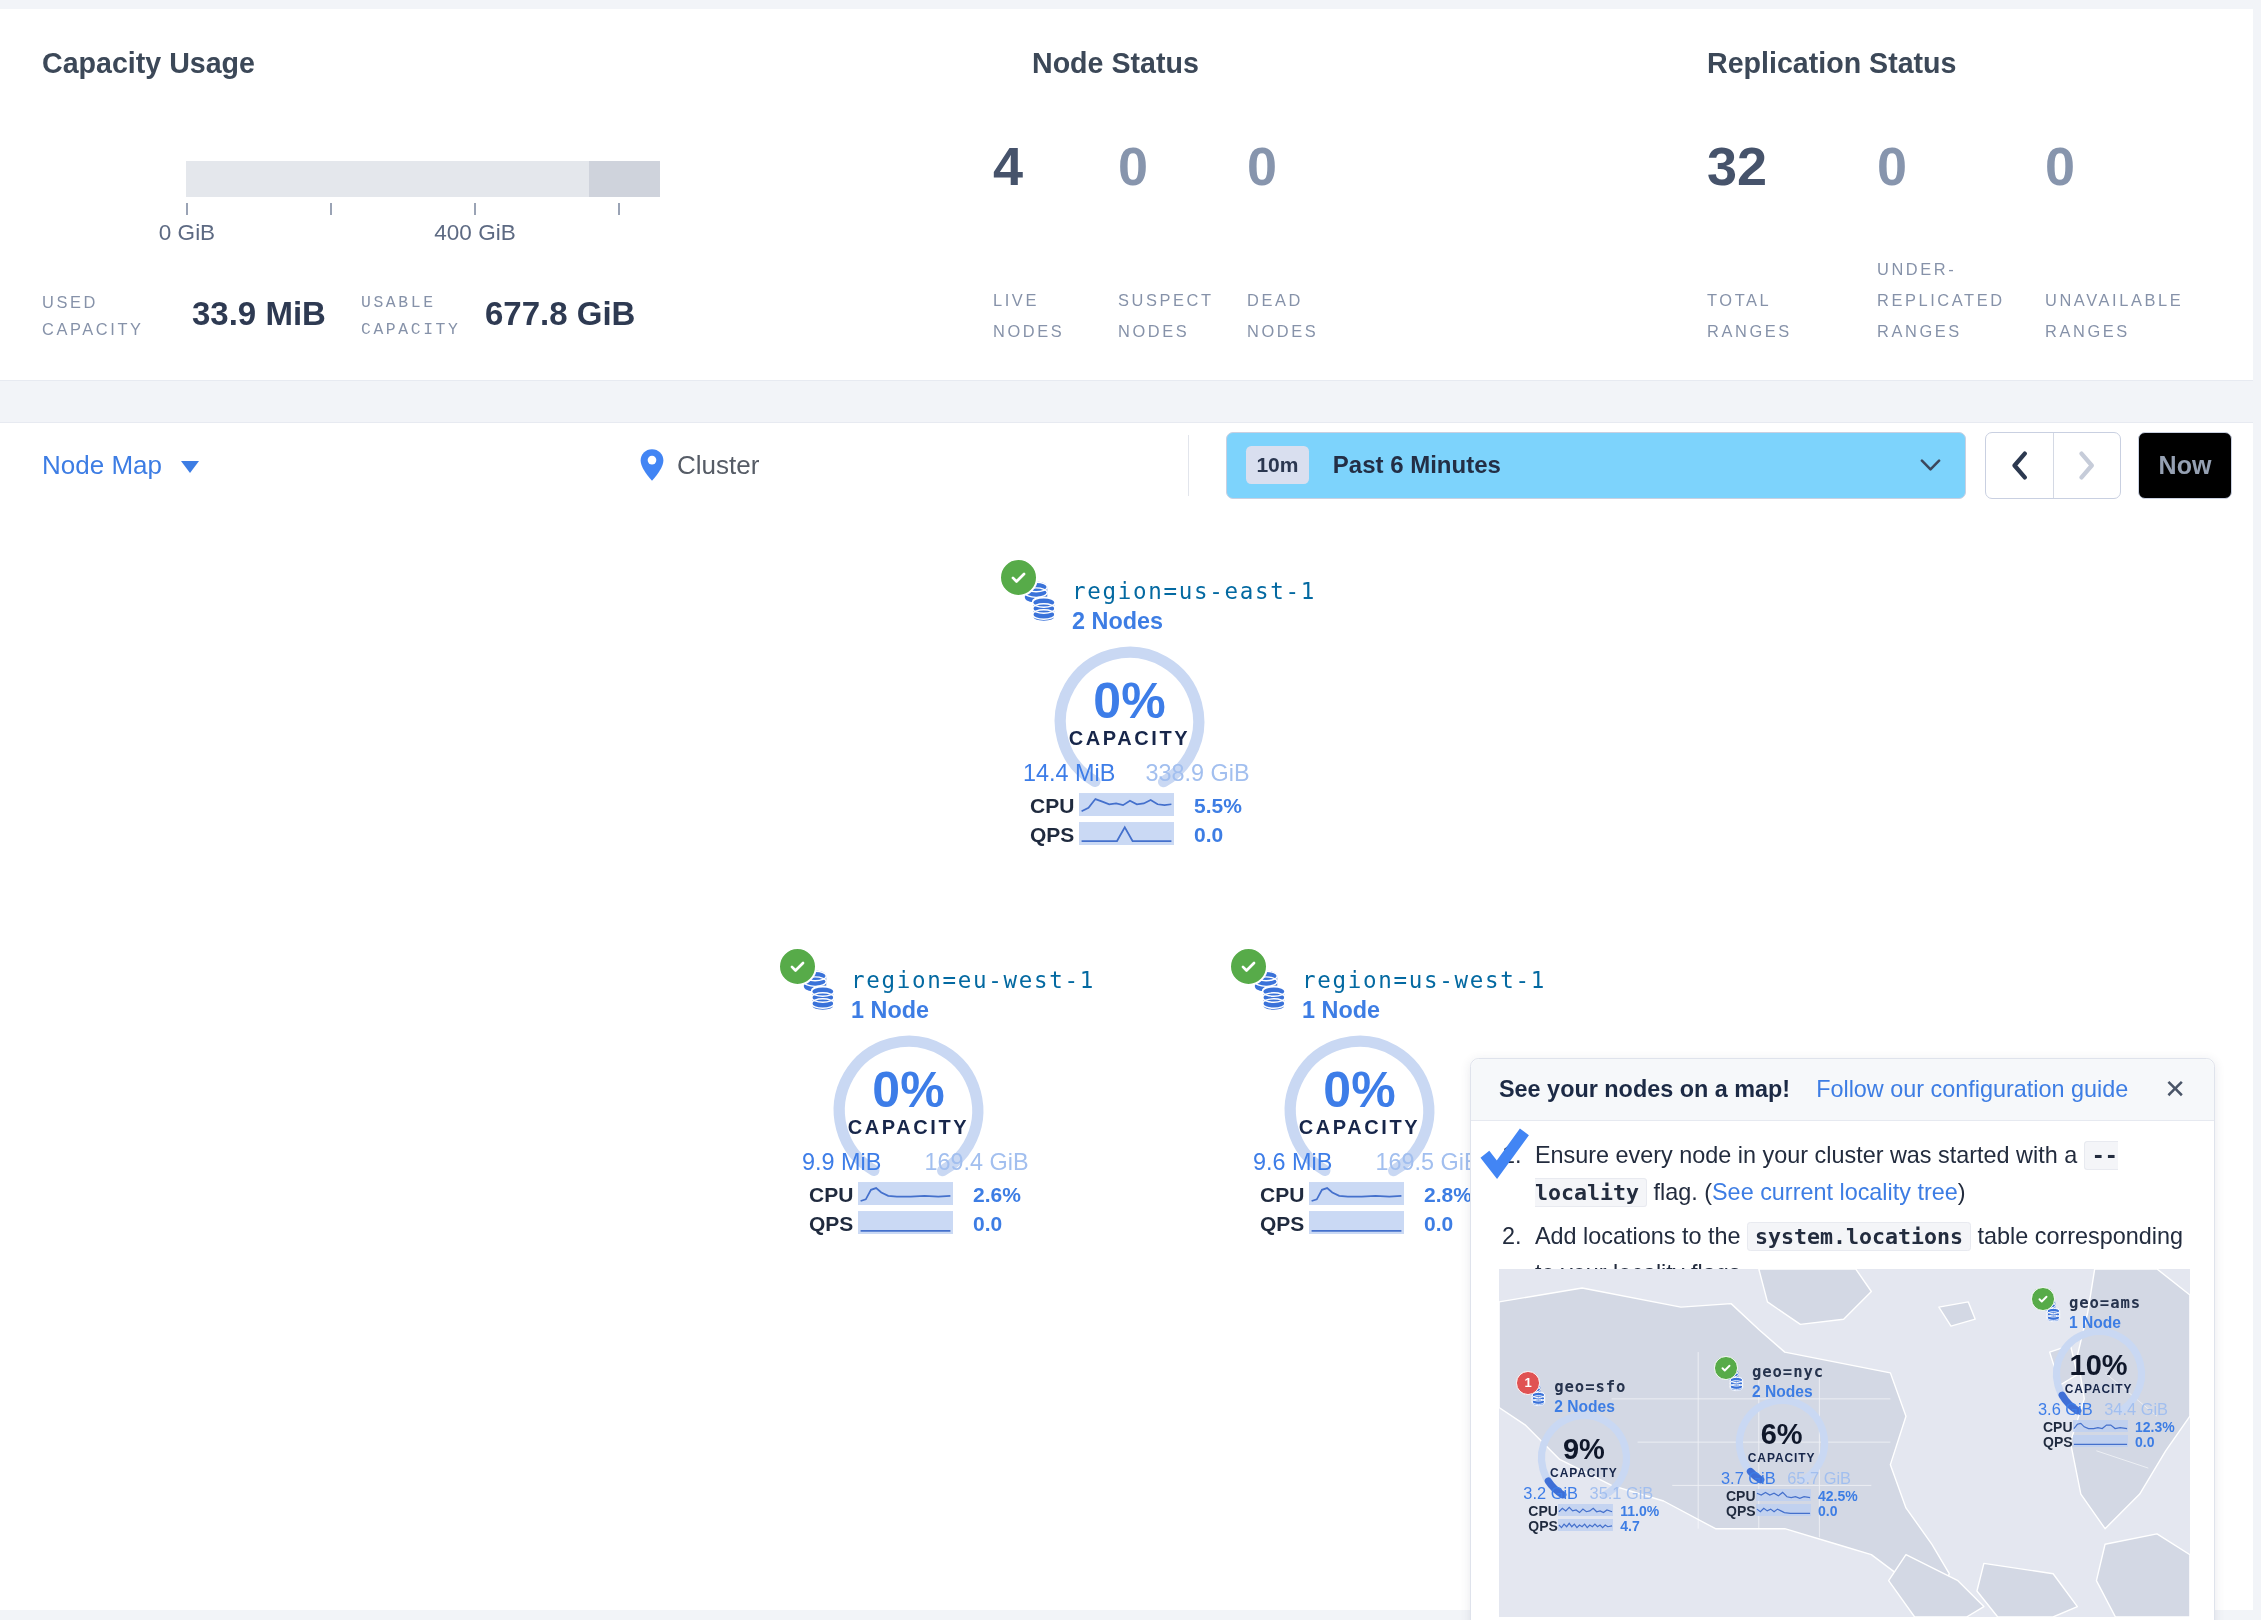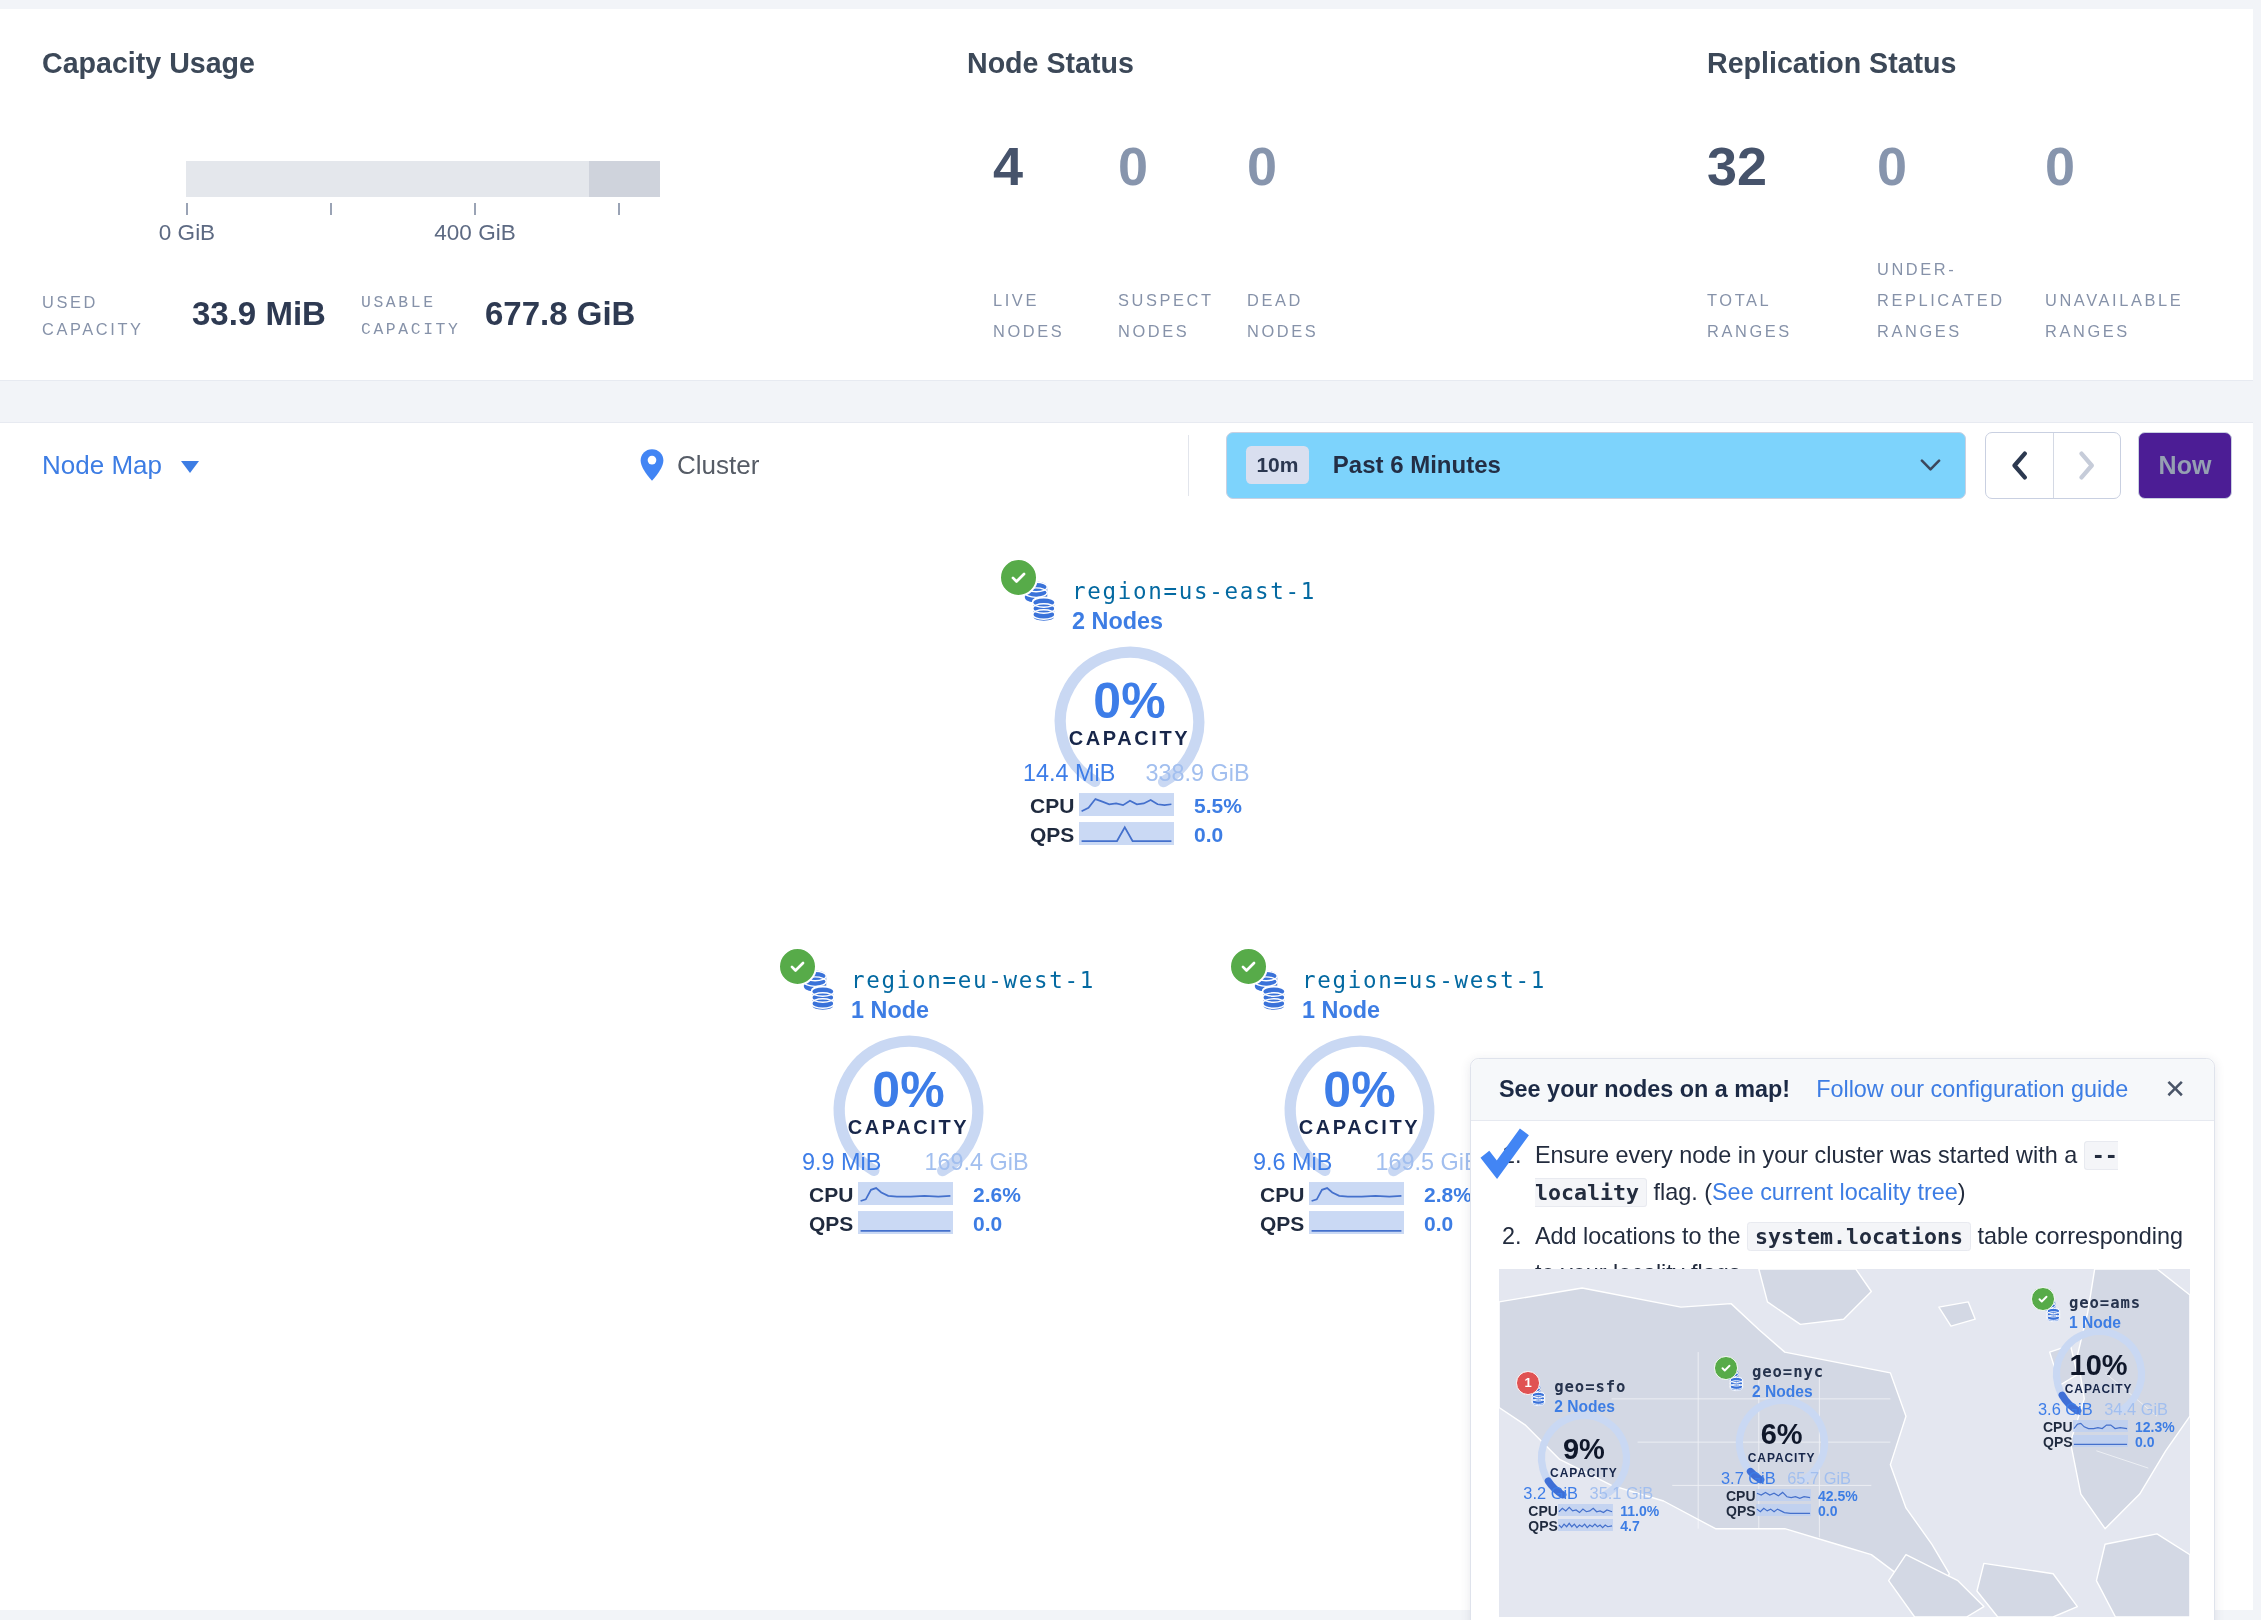--- a/index.html
+++ b/index.html
@@ -45,21 +45,21 @@
   #time-badge{margin-left:19px;background:#d9dfef;border-radius:5.2px;padding:7px 10.4px;
     font-size:21px;font-weight:700;color:#2b3750;}
   #time-label{margin-left:24px;font-size:24px;font-weight:600;color:#232e45;}
   #time-caret{margin-left:auto;margin-right:24px;}
   #arrow-group{position:absolute;left:1985px;top:8.7px;width:134px;height:65px;border:1.7px solid #c9d0e1;
     border-radius:7px;display:flex;background:#fff;}
   .arrow-btn{flex:1;display:flex;align-items:center;justify-content:center;cursor:pointer;}
   #arrow-prev{border-right:0.9px solid #d4d9e4;}
   #now-btn{position:absolute;left:2138px;top:8.7px;width:92px;height:65px;border:1.7px solid #c9d0e1;
     border-radius:7px;display:flex;align-items:center;justify-content:center;
-    font-size:25px;font-weight:700;color:#95a0b2;background:#4c1d95;cursor:pointer;}
+    font-size:25px;font-weight:700;color:#95a0b2;background:#000000;cursor:pointer;}
 
   
   .node-card{position:absolute;width:268px;height:294px;}
   .status-badge{position:absolute;left:-5.2px;top:-3.5px;width:35px;height:35px;border-radius:50%;
     background:#57ab49;border:2.6px solid #fff;display:flex;align-items:center;justify-content:center;z-index:3;}
   .db-icon{position:absolute;left:14px;top:19px;}
   .card-title{position:absolute;left:68px;top:17.3px;font-family:"DejaVu Sans Mono",monospace;
     font-size:22.5px;font-weight:400;letter-spacing:1.7px;color:#0369a1;white-space:nowrap;}
   .card-sub{position:absolute;left:68px;top:47px;font-size:23.4px;font-weight:700;color:#3d7de4;cursor:pointer;}
   .gauge{position:absolute;left:39px;top:74px;}
@@ -127,21 +127,21 @@
   <div class="cap-tick" style="left:474px;"></div>
   <div class="cap-tick" style="left:618px;"></div>
   <div class="cap-tick-label" style="left:187px;">0 GiB</div>
   <div class="cap-tick-label" style="left:475px;">400 GiB</div>
 
   <div class="cap-kv-label" style="left:42px;width:130px;">USED CAPACITY</div>
   <div class="cap-kv-value" style="left:192px;">33.9 MiB</div>
   <div class="cap-kv-label" style="left:361px;width:147px;font-family:Liberation Mono, monospace;">USABLE CAPACITY</div>
   <div class="cap-kv-value" style="left:485px;">677.8 GiB</div>
 
-  <div class="stat-title" style="left:967px;top:38px;">Node Status</div>
+  <div class="stat-title" style="left:1032px;top:38px;">Node Status</div>
   <div class="stat-col" style="left:993px;width:113px;">
     <div class="big-num">4</div>
     <div class="stat-label" style="width:104px;">LIVE NODES</div>
   </div>
   <div class="stat-col" style="left:1118px;width:121px;">
     <div class="big-num muted">0</div>
     <div class="stat-label" style="width:117px;">SUSPECT NODES</div>
   </div>
   <div class="stat-col" style="left:1247px;width:130px;">
     <div class="big-num muted">0</div>

